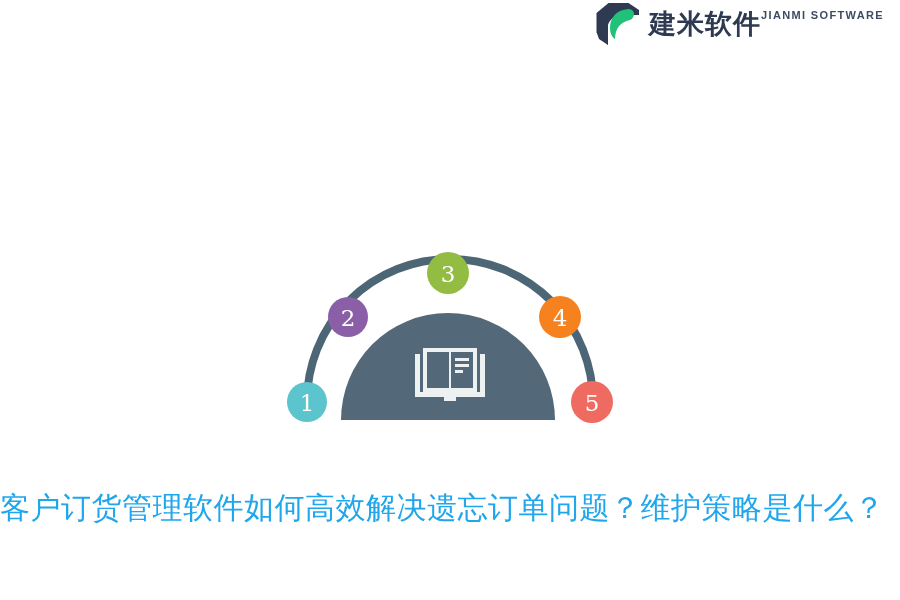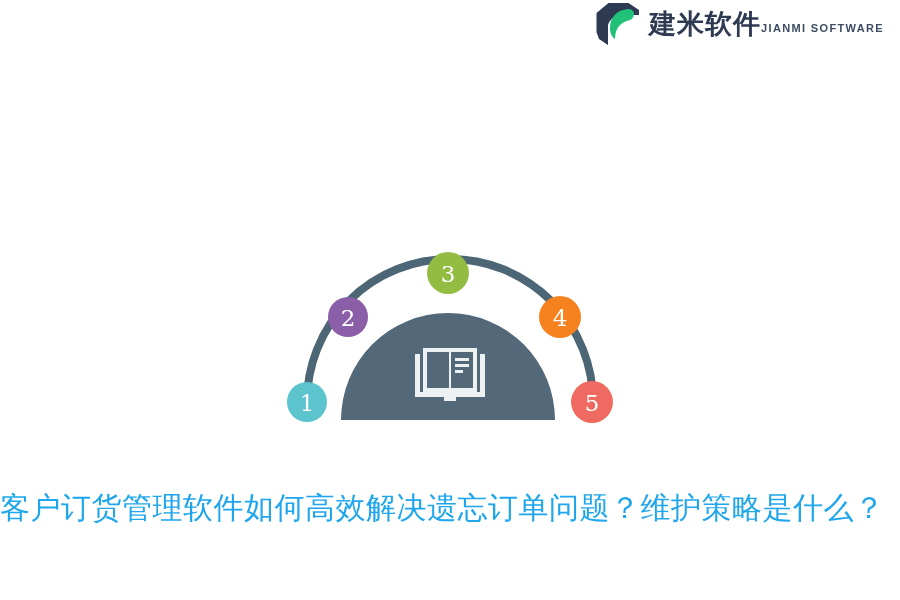--- a/index.html
+++ b/index.html
@@ -43,21 +43,21 @@
     color: #2e3a52;
     letter-spacing: 1px;
     line-height: 1.05;
   }
   .brand-en {
     font-family: "Liberation Sans", sans-serif;
     font-size: 11px;
     font-weight: bold;
     color: #3d4b63;
     letter-spacing: 1.35px;
-    margin-top: 13px;
+    margin-top: 0;
     text-align: right;
   }
 
   
   .infographic {
     position: absolute;
     left: 236px;
     top: 236px;
     width: 428px;
     height: 210px;

